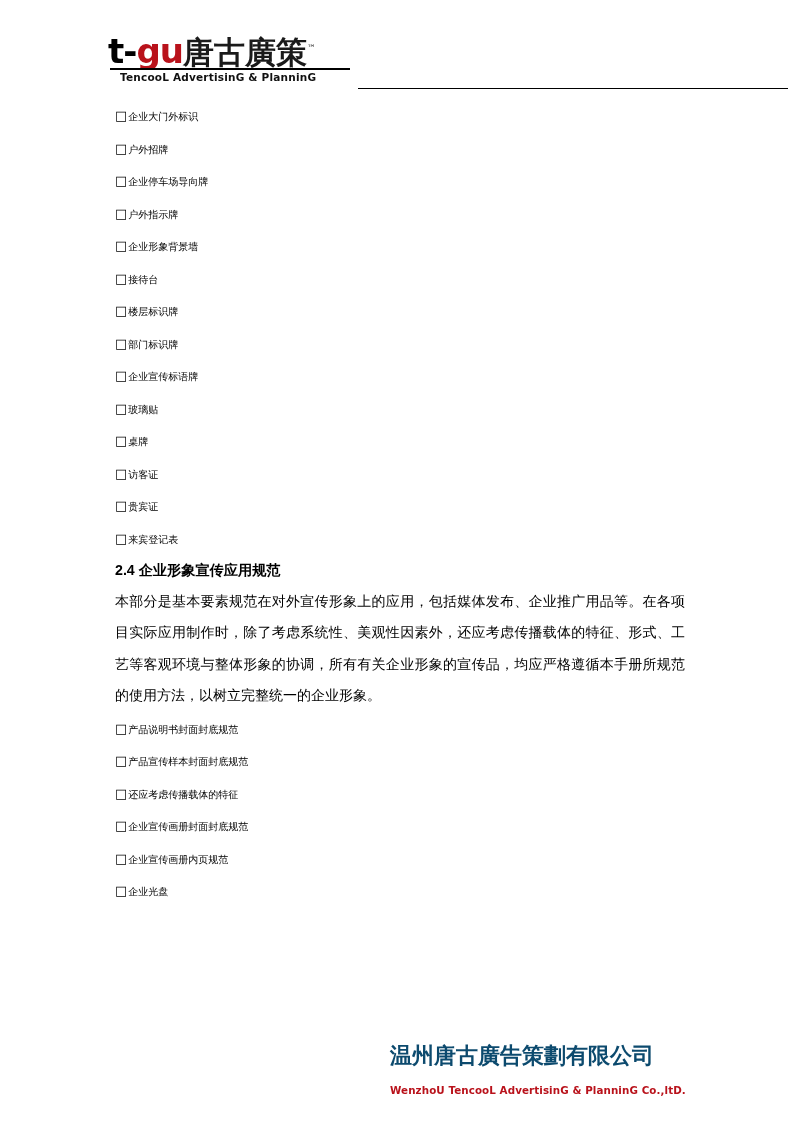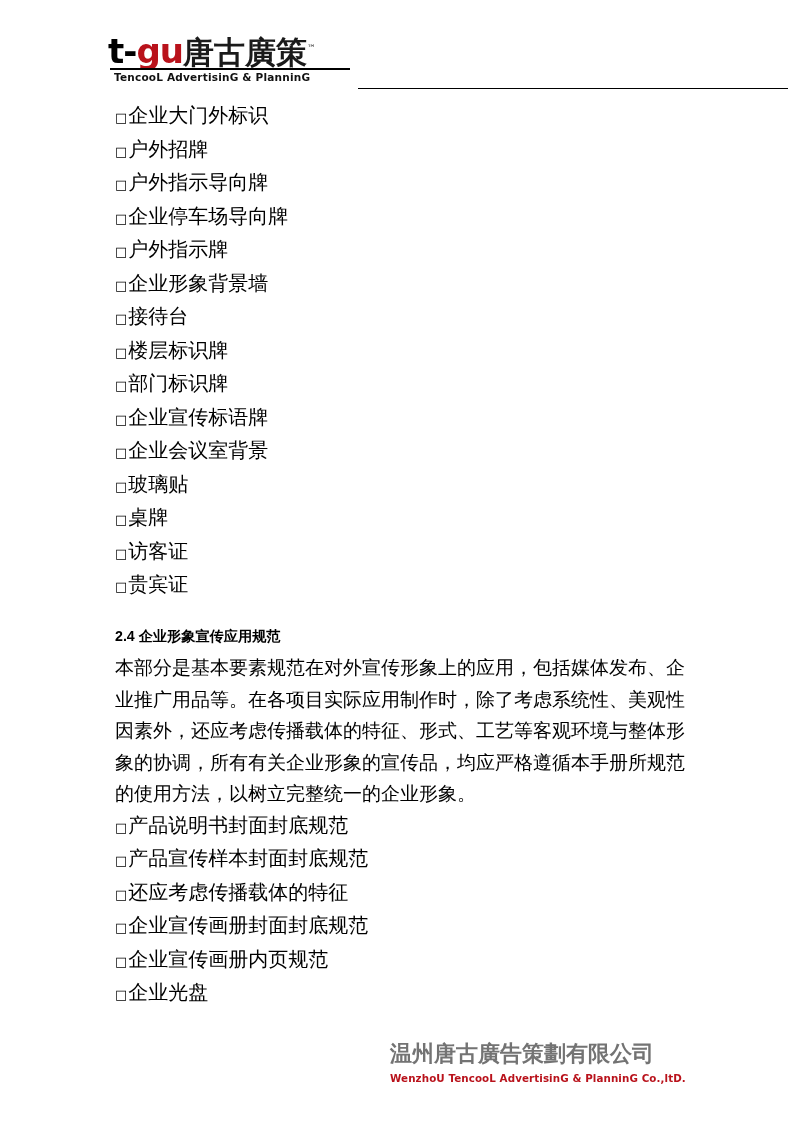--- a/index.html
+++ b/index.html
@@ -66,21 +66,21 @@
   }
   .logo-tm {
     font-family: "DejaVu Sans", sans-serif;
     font-size: 9px;
     font-weight: normal;
     vertical-align: super;
     color: #333;
   }
   .logo-sub {
     position: absolute;
-    left: 6px;
+    left: 12px;
     top: 43px;
     font-family: "DejaVu Sans", sans-serif;
     font-size: 10.5px;
     font-weight: bold;
     letter-spacing: 0.2px;
     color: #111111;
     white-space: nowrap;
   }
   .logo-underline {
     position: absolute;
@@ -112,33 +112,33 @@
     white-space: nowrap;
     font-family: "DejaVu Sans", "Liberation Sans", sans-serif;
   }
   .ck .box {
     font-family: "DejaVu Sans", sans-serif;
     font-size: 13px;
     margin-right: 1px;
   }
   .ck .txt {
     font-family: "Liberation Serif", "DejaVu Serif", serif;
-    font-size: 20px;
+    font-size: 10px;
   }
   .section-head {
     font-family: "Liberation Sans", "DejaVu Sans", sans-serif;
     font-size: 14.2px;
     font-weight: bold;
     line-height: 31.5px;
-    margin-top: 18px;
+    margin-top: 0;
     white-space: nowrap;
   }
   .para {
-    font-family: Liberation Serif, serif;
-    font-size: 19px;
+    font-family: Liberation Mono, monospace;
+    font-size: 14px;
     line-height: 31.5px;
     text-align: justify;
     text-justify: inter-ideograph;
     width: 570px;
   }
 
   
   .footer {
     position: absolute;
     left: 0;
@@ -147,69 +147,68 @@
     height: 97px;
   }
   .footer-logo {
     position: absolute;
     left: 390px;
     top: 8px;
     width: 300px;
     text-align: left;
   }
   .footer-cn {
-    font-family: Liberation Mono, monospace;
+    font-family: Liberation Serif, serif;
     font-size: 22px;
     font-weight: bold;
-    color: #737373;
+    color: #0c4a6e;
     letter-spacing: 0px;
     white-space: nowrap;
     line-height: 26px;
   }
   .footer-en {
     font-family: "DejaVu Sans", sans-serif;
     font-size: 10.3px;
     font-weight: bold;
     color: #b9121b;
     letter-spacing: 0.1px;
     white-space: nowrap;
-    margin-top: 3px;
+    margin-top: 15px;
   }
 </style>
 </head>
 <body>
 
 <div class="page">
 
   <div class="header">
     <div class="logo-block">
       <div class="logo-main"><span class="logo-t">t-</span><span class="logo-gu">gu</span><span class="logo-cn">唐古廣策</span><span class="logo-tm">™</span></div>
       <div class="logo-underline"></div>
       <div class="logo-sub">TencooL AdvertisinG &amp; PlanninG</div>
     </div>
     <div class="header-rule"></div>
   </div>
 
   <div class="content">
 
     <div class="ck"><span class="box">□</span><span class="txt">企业大门外标识</span></div>
     <div class="ck"><span class="box">□</span><span class="txt">户外招牌</span></div>
-    <div class="ck"><span class="box">□</span><span class="txt">户外指示导向牌</span></div>
     <div class="ck"><span class="box">□</span><span class="txt">企业停车场导向牌</span></div>
     <div class="ck"><span class="box">□</span><span class="txt">户外指示牌</span></div>
     <div class="ck"><span class="box">□</span><span class="txt">企业形象背景墙</span></div>
     <div class="ck"><span class="box">□</span><span class="txt">接待台</span></div>
     <div class="ck"><span class="box">□</span><span class="txt">楼层标识牌</span></div>
     <div class="ck"><span class="box">□</span><span class="txt">部门标识牌</span></div>
     <div class="ck"><span class="box">□</span><span class="txt">企业宣传标语牌</span></div>
-    <div class="ck"><span class="box">□</span><span class="txt">企业会议室背景</span></div>
     <div class="ck"><span class="box">□</span><span class="txt">玻璃贴</span></div>
     <div class="ck"><span class="box">□</span><span class="txt">桌牌</span></div>
     <div class="ck"><span class="box">□</span><span class="txt">访客证</span></div>
     <div class="ck"><span class="box">□</span><span class="txt">贵宾证</span></div>
+    <div class="ck"><span class="box">□</span><span class="txt">来宾登记表</span></div>
 
     <div class="section-head">2.4 企业形象宣传应用规范</div>
 
     <div class="para">本部分是基本要素规范在对外宣传形象上的应用，包括媒体发布、企业推广用品等。在各项目实际应用制作时，除了考虑系统性、美观性因素外，还应考虑传播载体的特征、形式、工艺等客观环境与整体形象的协调，所有有关企业形象的宣传品，均应严格遵循本手册所规范的使用方法，以树立完整统一的企业形象。</div>
 
     <div class="ck"><span class="box">□</span><span class="txt">产品说明书封面封底规范</span></div>
     <div class="ck"><span class="box">□</span><span class="txt">产品宣传样本封面封底规范</span></div>
     <div class="ck"><span class="box">□</span><span class="txt">还应考虑传播载体的特征</span></div>
     <div class="ck"><span class="box">□</span><span class="txt">企业宣传画册封面封底规范</span></div>
     <div class="ck"><span class="box">□</span><span class="txt">企业宣传画册内页规范</span></div>

